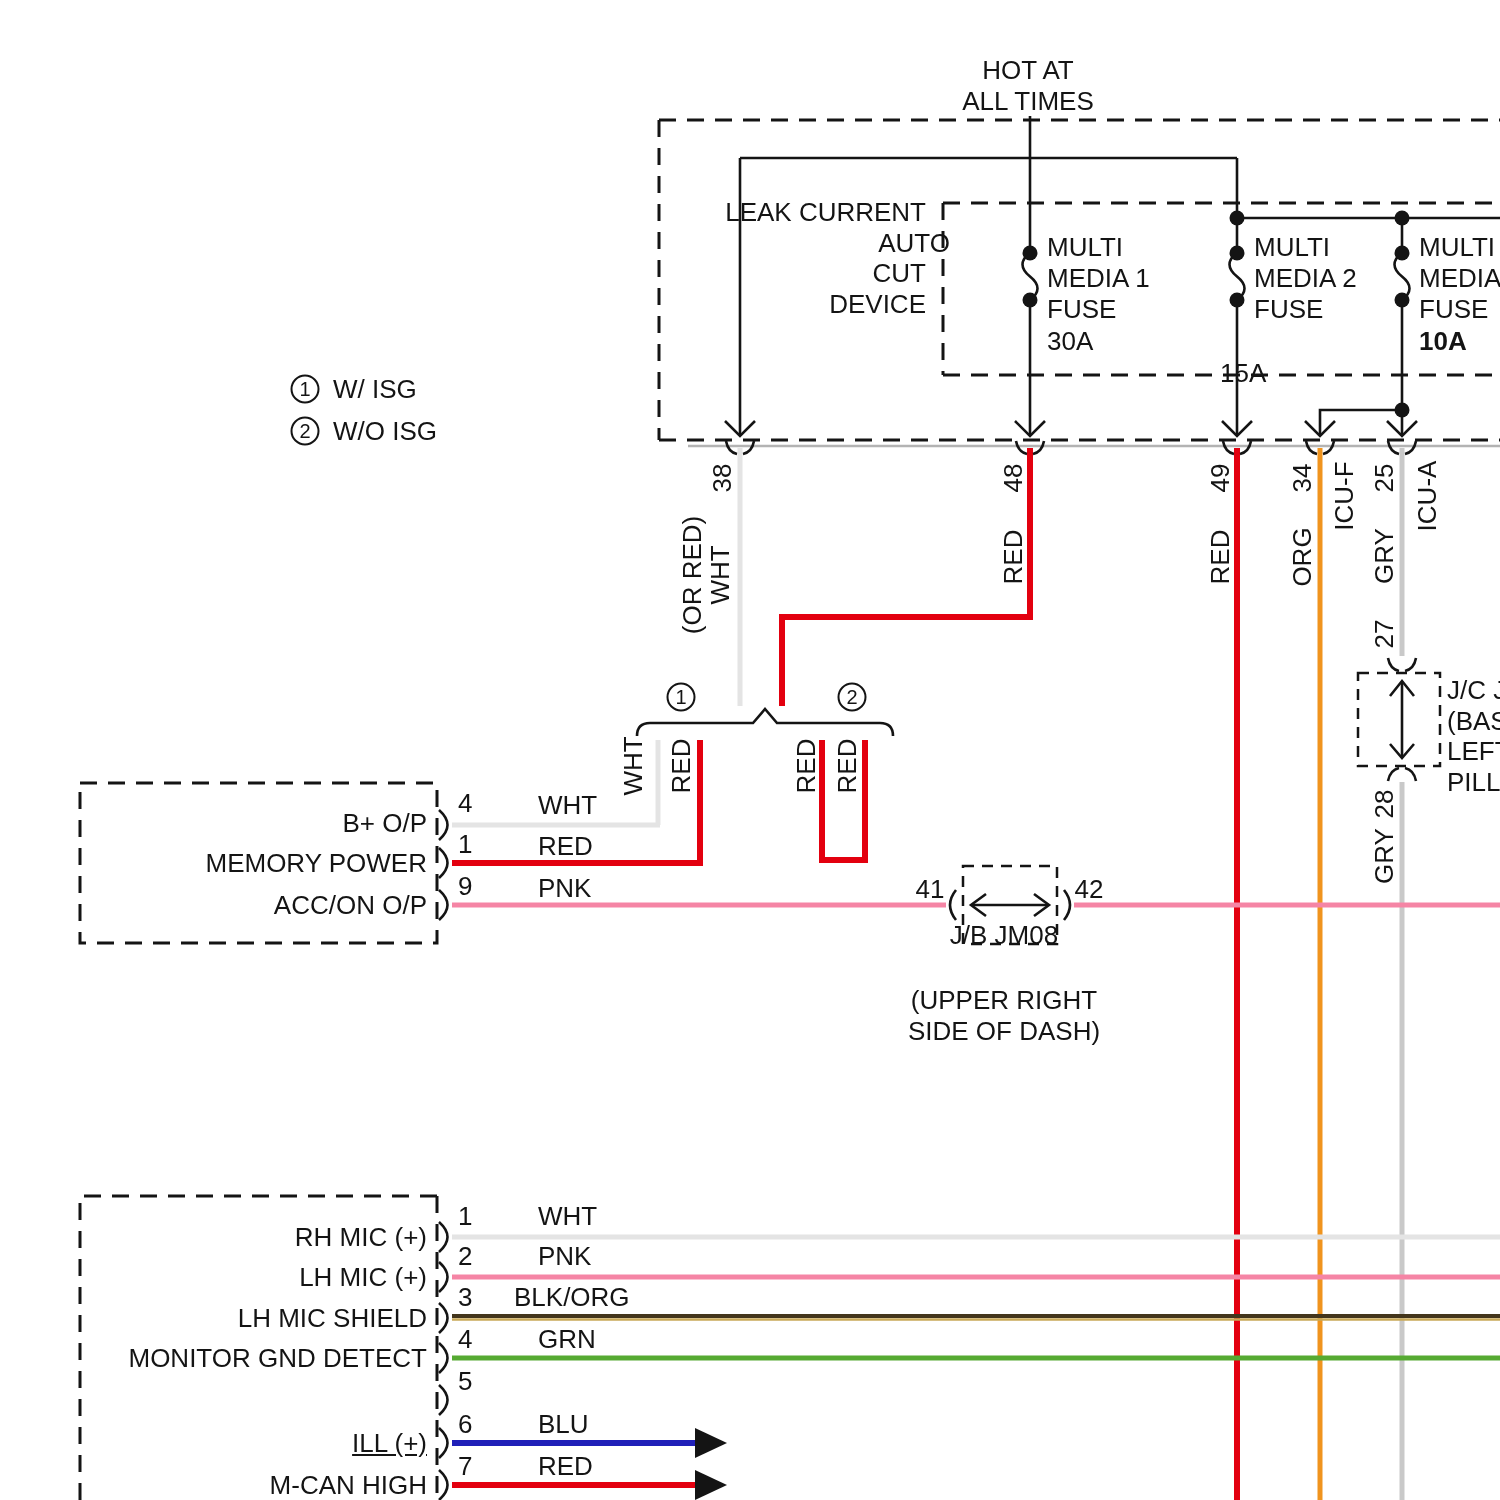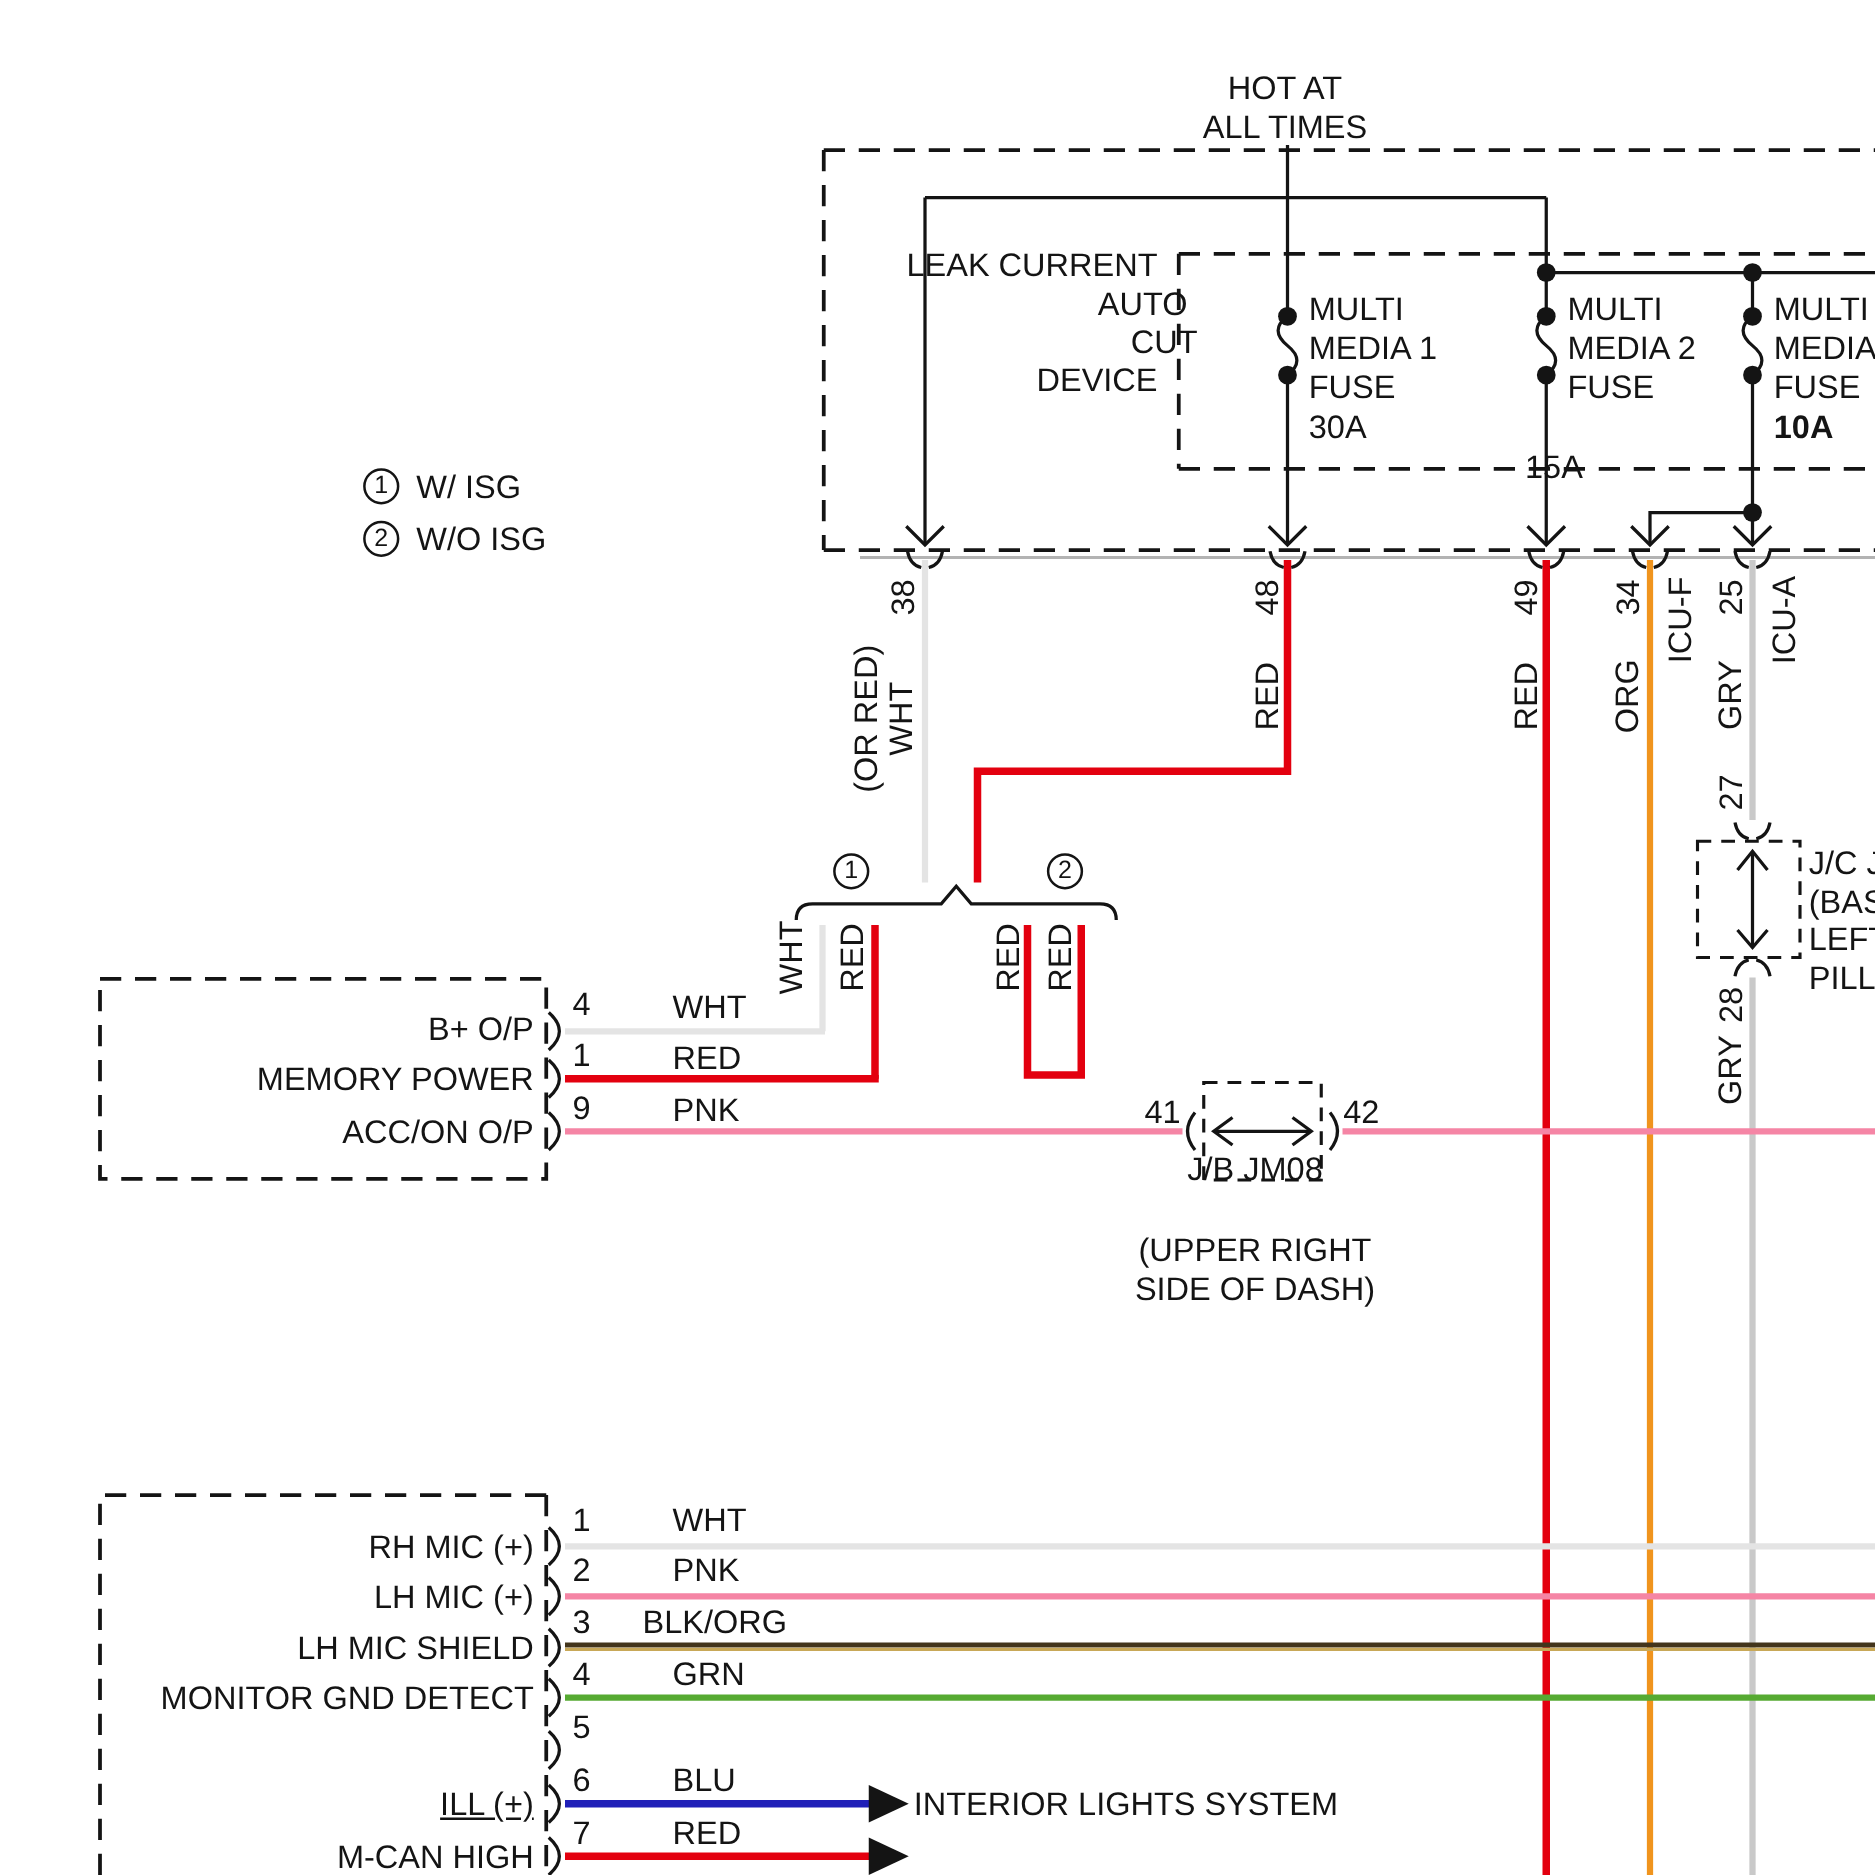--- a/index.html
+++ b/index.html
@@ -141,21 +141,21 @@
       <path class="k" d="M439,1470 Q456,1485 439,1500"></path>
       <path class="k" d="M439,1512 Q456,1527 439,1542"></path>
     </g>
   </svg>
 
   <div class="t tc" style="left:1028px;top:70px;">HOT AT</div>
   <div class="t tc" style="left:1028px;top:101px;">ALL TIMES</div>
 
   <div class="t tr" style="left:926px;top:212px;">LEAK CURRENT</div>
   <div class="t tr" style="left:926px;top:243px;margin-left:24px;">AUTO</div>
-  <div class="t tr" style="left:958px;top:273px;">CUT</div>
+  <div class="t tr" style="left:926px;top:273px;">CUT</div>
   <div class="t tr" style="left:926px;top:304px;">DEVICE</div>
 
   <div class="t tl" style="left:1047px;top:247px;">MULTI</div>
   <div class="t tl" style="left:1047px;top:278px;">MEDIA 1</div>
   <div class="t tl" style="left:1047px;top:309px;">FUSE</div>
   <div class="t tl" style="left:1047px;top:341px;">30A</div>
   <div class="t tl" style="left:1254px;top:247px;">MULTI</div>
   <div class="t tl" style="left:1254px;top:278px;">MEDIA 2</div>
   <div class="t tl" style="left:1254px;top:309px;">FUSE</div>
   <div class="t tl" style="left:1220px;top:341px;margin-top:32px;">15A</div>
@@ -268,15 +268,14 @@
   <div class="t tl" style="left:458px;top:1424px;">6</div>
   <div class="t tl" style="left:458px;top:1466px;">7</div>
   <div class="t tl" style="left:458px;top:1509px;">8</div>
   <div class="t tl" style="left:538px;top:1216px;">WHT</div>
   <div class="t tl" style="left:538px;top:1256px;">PNK</div>
   <div class="t tl" style="left:514px;top:1297px;">BLK/ORG</div>
   <div class="t tl" style="left:538px;top:1339px;">GRN</div>
   <div class="t tl" style="left:538px;top:1424px;">BLU</div>
   <div class="t tl" style="left:538px;top:1466px;">RED</div>
 
-  <div class="t tl" style="left:731px;top:1443px;">INTERIOR LIGHTS SYSTEM</div>
 
 </div>
 
 </body></html>

